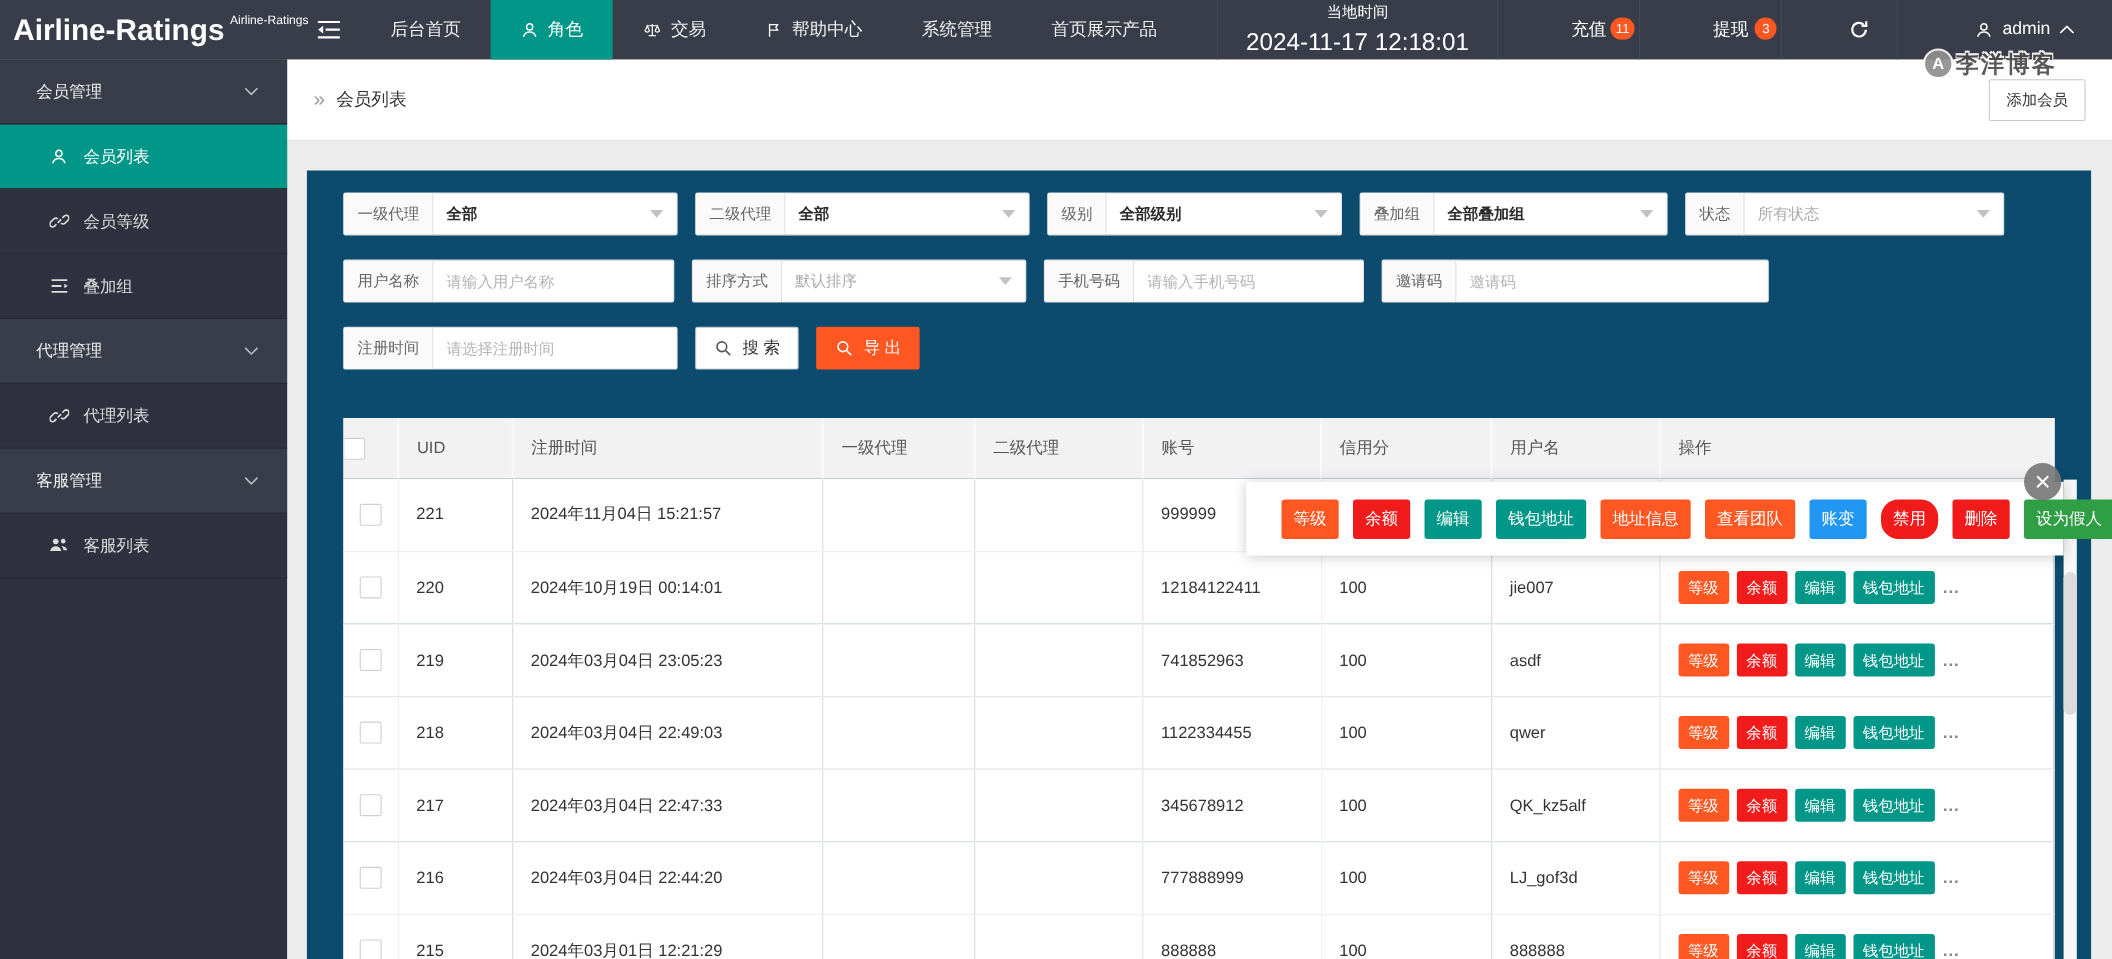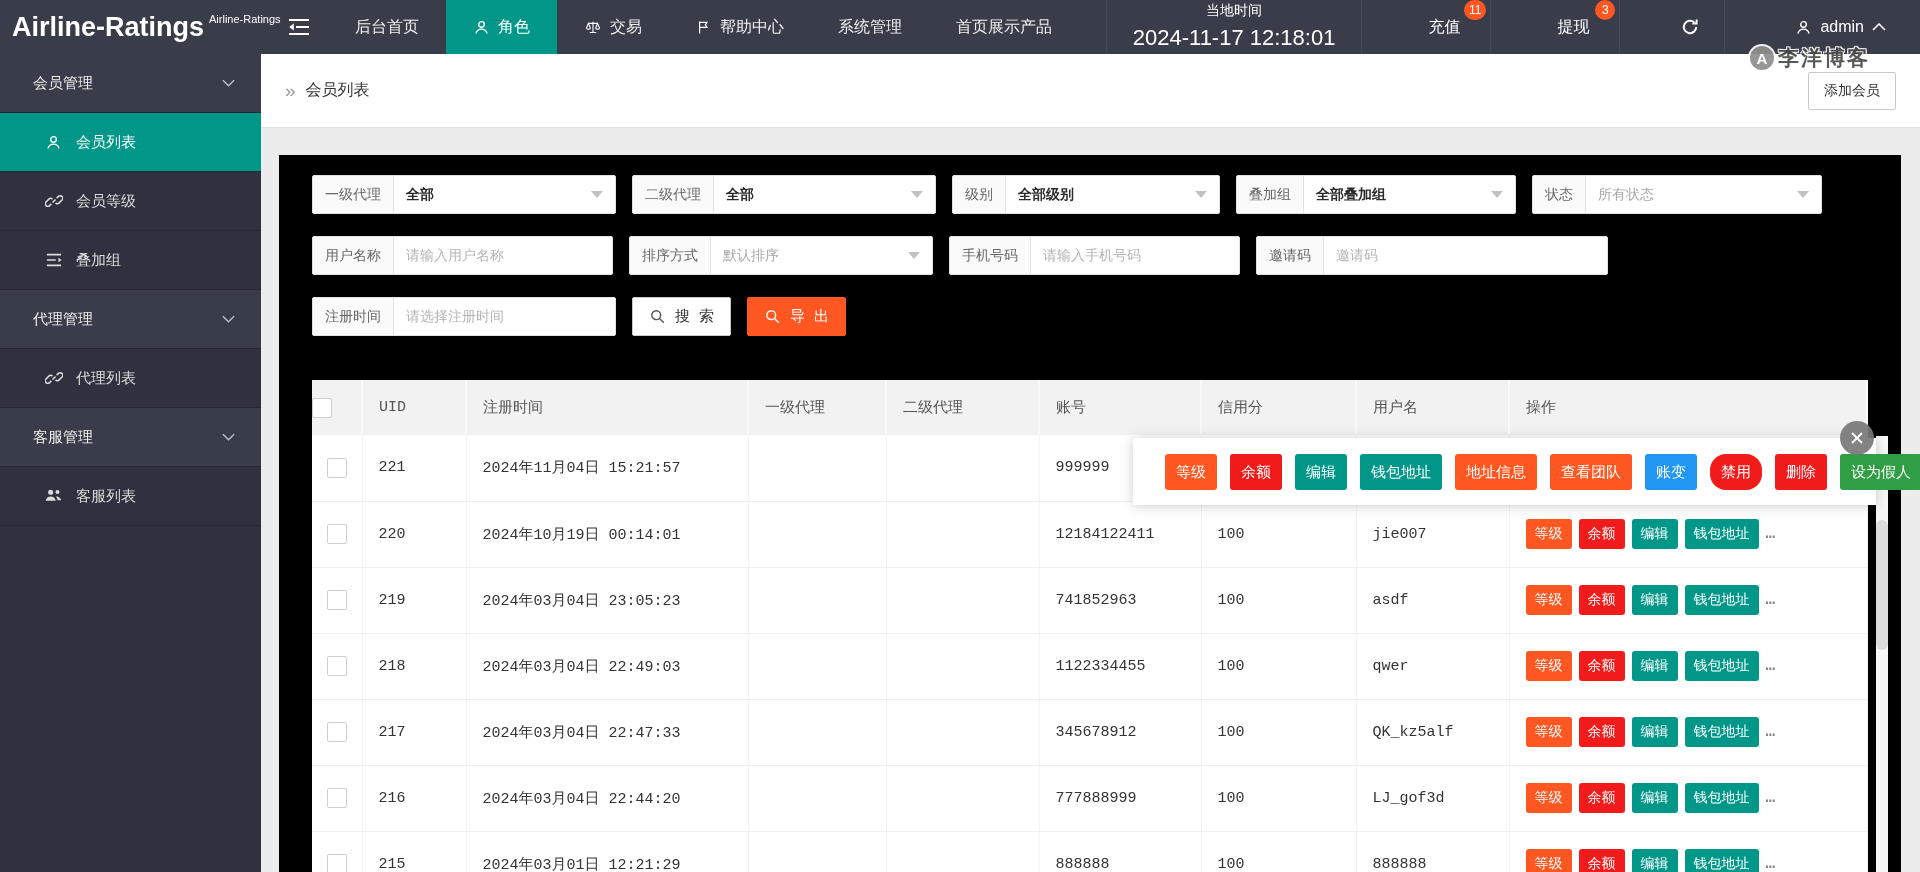--- a/index.html
+++ b/index.html
@@ -17,21 +17,21 @@
   .nav-item { display:flex; align-items:center; gap:8px; padding:0 27px; font-size:16px;
     color:#f0f0f0; cursor:pointer; }
   .nav-item.active { background:#009688; color:#fff; }
   .top-right { margin-left:auto; display:flex; align-items:stretch;gap:36px; }
   .time-block { display:flex; flex-direction:column; justify-content:center; text-align:center;
     padding:0 26px; border-left:1px solid #454a57; border-right:1px solid #454a57; line-height:1.5; }
   .time-label { font-size:14px; }
   .time-value { font-size:22px; }
   .top-link { position:relative; display:flex; align-items:center; padding:0 30px;
     font-size:16px; border-right:1px solid #454a57; cursor:pointer; }
-  .badge { position:absolute; top:0; right:4px; background:#FF5722; color:#fff;
+  .badge { position:absolute; top:16px; right:4px; background:#FF5722; color:#fff;
     min-width:20px; height:20px; line-height:20px; text-align:center; border-radius:10px;
     font-size:12px; padding:0 5px; }
   .icon-btn { display:flex; align-items:center; padding:0 24px; border-right:1px solid #454a57; cursor:pointer; }
   .admin-block { display:flex; align-items:center; gap:8px; padding:0 34px; font-size:16px; cursor:pointer; }
 
   
   .watermark { position:absolute; left:1750px; top:44px; z-index:300; display:flex;
     align-items:center; gap:4px; opacity:.92; pointer-events:none; }
   .wm-logo { width:24px; height:24px; border-radius:50%; background:#8f8f8f; color:#fff;
     font-weight:bold; font-size:15px; display:flex; align-items:center; justify-content:center;
@@ -54,22 +54,22 @@
   
   .main { position:absolute; left:261px; top:54px; right:0; bottom:0; background:#ececec; }
   .crumb-bar { position:absolute; left:0; top:0; right:0; height:74px; background:#fff;
     border-bottom:1px solid #e3e3e3; display:flex; align-items:center; padding:0 24px; }
   .crumb-sep { color:#999; font-size:19px; margin-right:10px; }
   .crumb-cur { color:#333; font-size:16px; }
   .add-btn { margin-left:auto; width:88px; height:38px; background:#fff;
     border:1px solid #C9C9C9; border-radius:2px; font-size:14px; color:#333; cursor:pointer;
     font-family:inherit; }
 
-  .card { position:absolute; left:18px; top:101px; right:19px; bottom:0; background:#000000;
-    padding:20px 33px 16px 33px; overflow:hidden;font-family:Liberation Mono, monospace; }
+  .card { position:absolute; left:18px; top:101px; right:19px; bottom:0; background:#0c4a6e;
+    padding:20px 33px 16px 33px; overflow:hidden; }
 
   
   .frow { display:flex; gap:16px; margin-bottom:22px; }
   .fctl { display:flex; height:39px; border:1px solid #e2e2e2; border-radius:2px; background:#fff; }
   .flabel { background:#fafafa; border-right:1px solid #e2e2e2; padding:0 12px;
     display:flex; align-items:center; color:#666; font-size:14px; white-space:nowrap; }
   .fsel { flex:1; position:relative; display:flex; align-items:center; padding:0 12px;
     font-size:14px; color:#2b2b2b; cursor:pointer; }
   .fsel .fval { font-weight:bold; }
   .fsel .fval.muted { color:#a9a9a9; font-weight:normal; }

